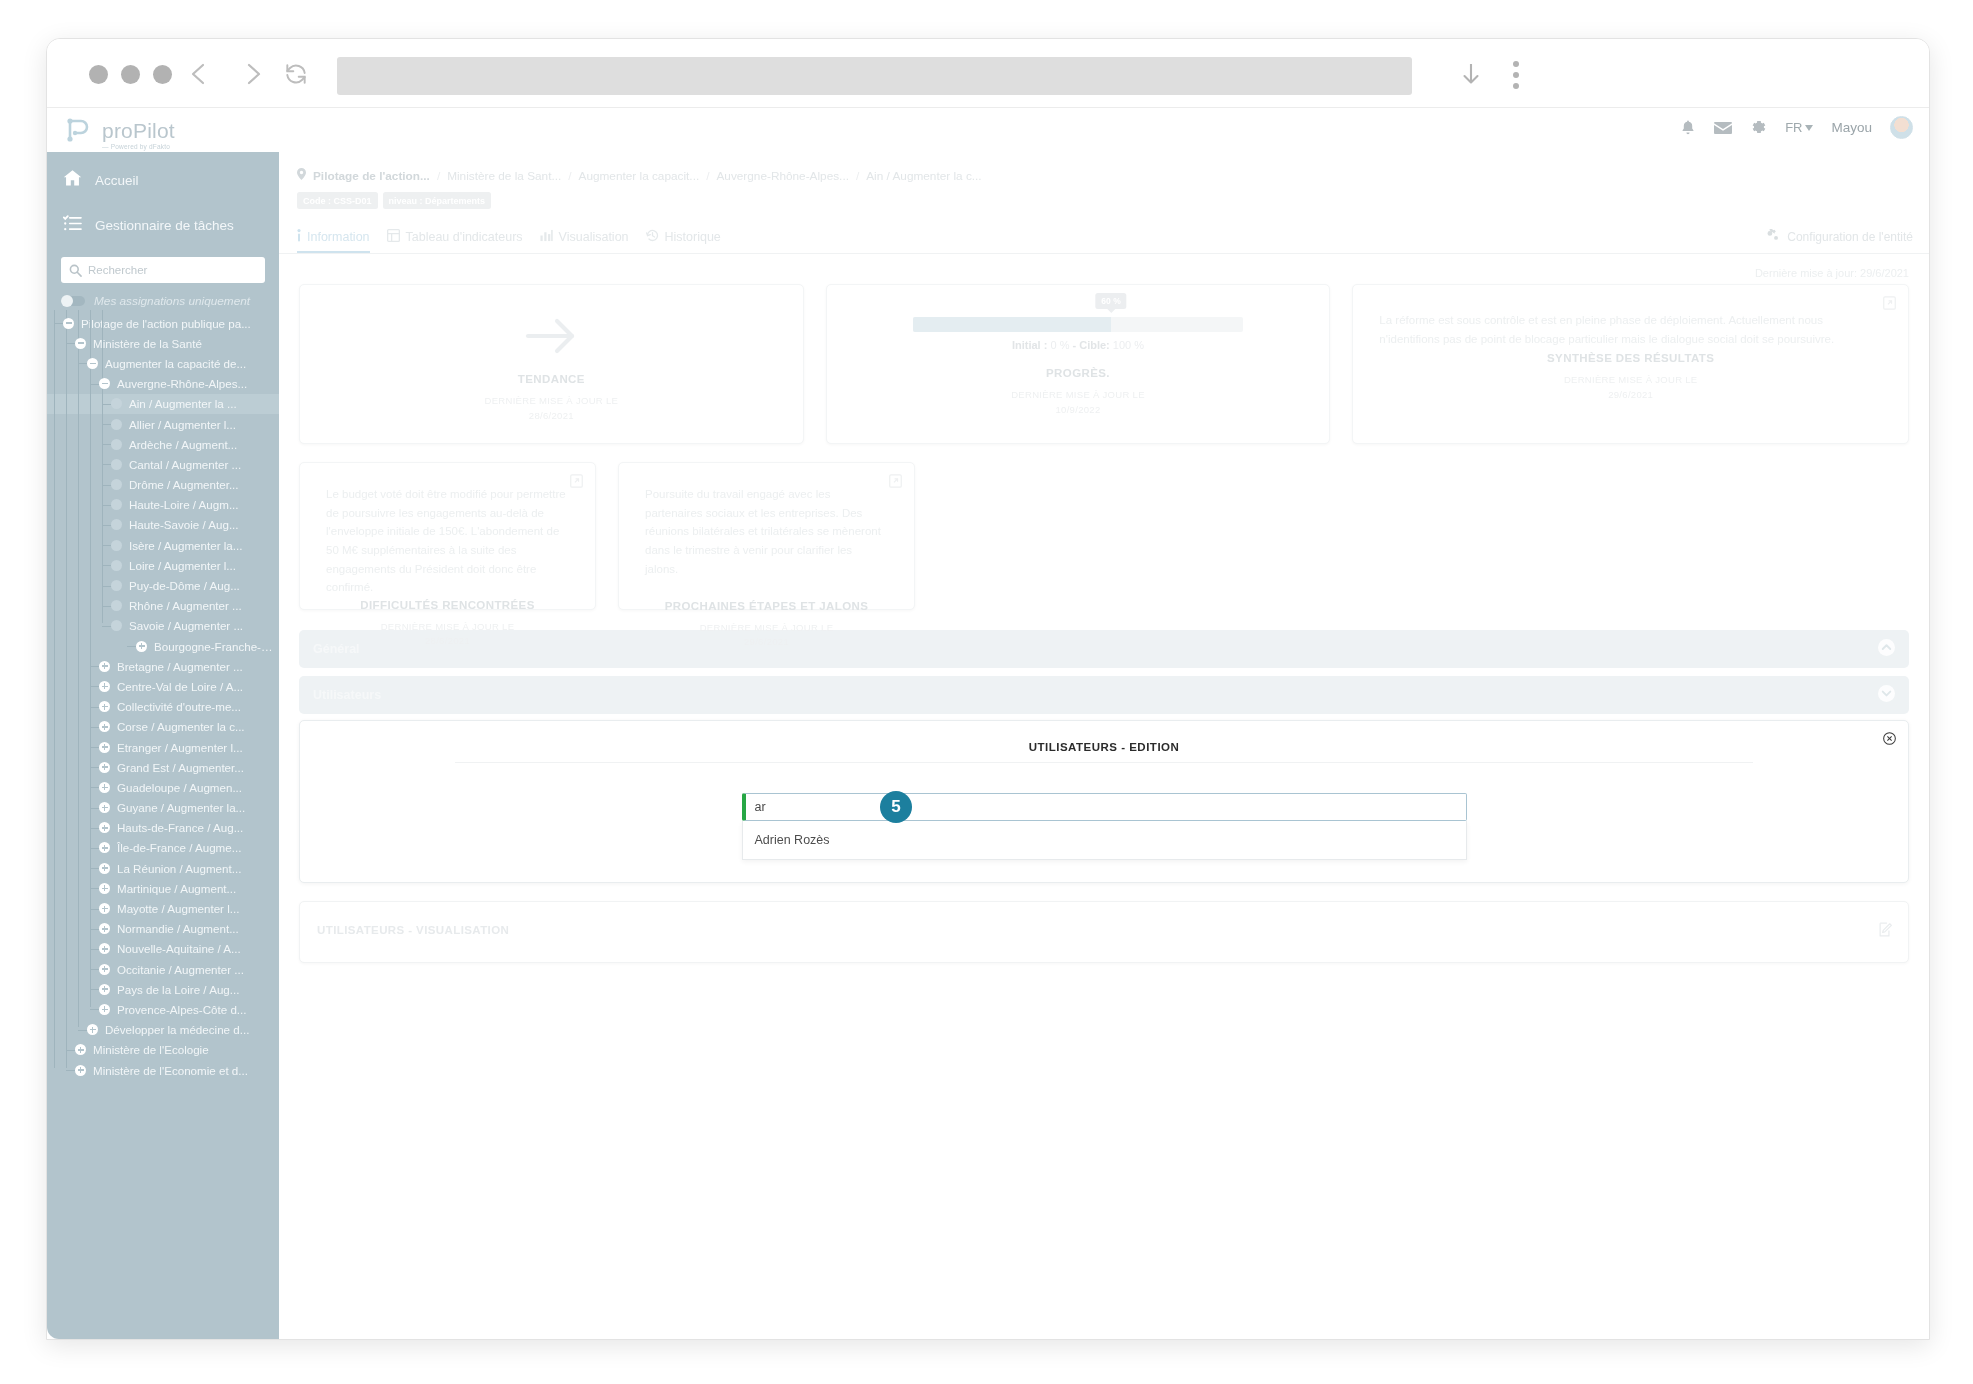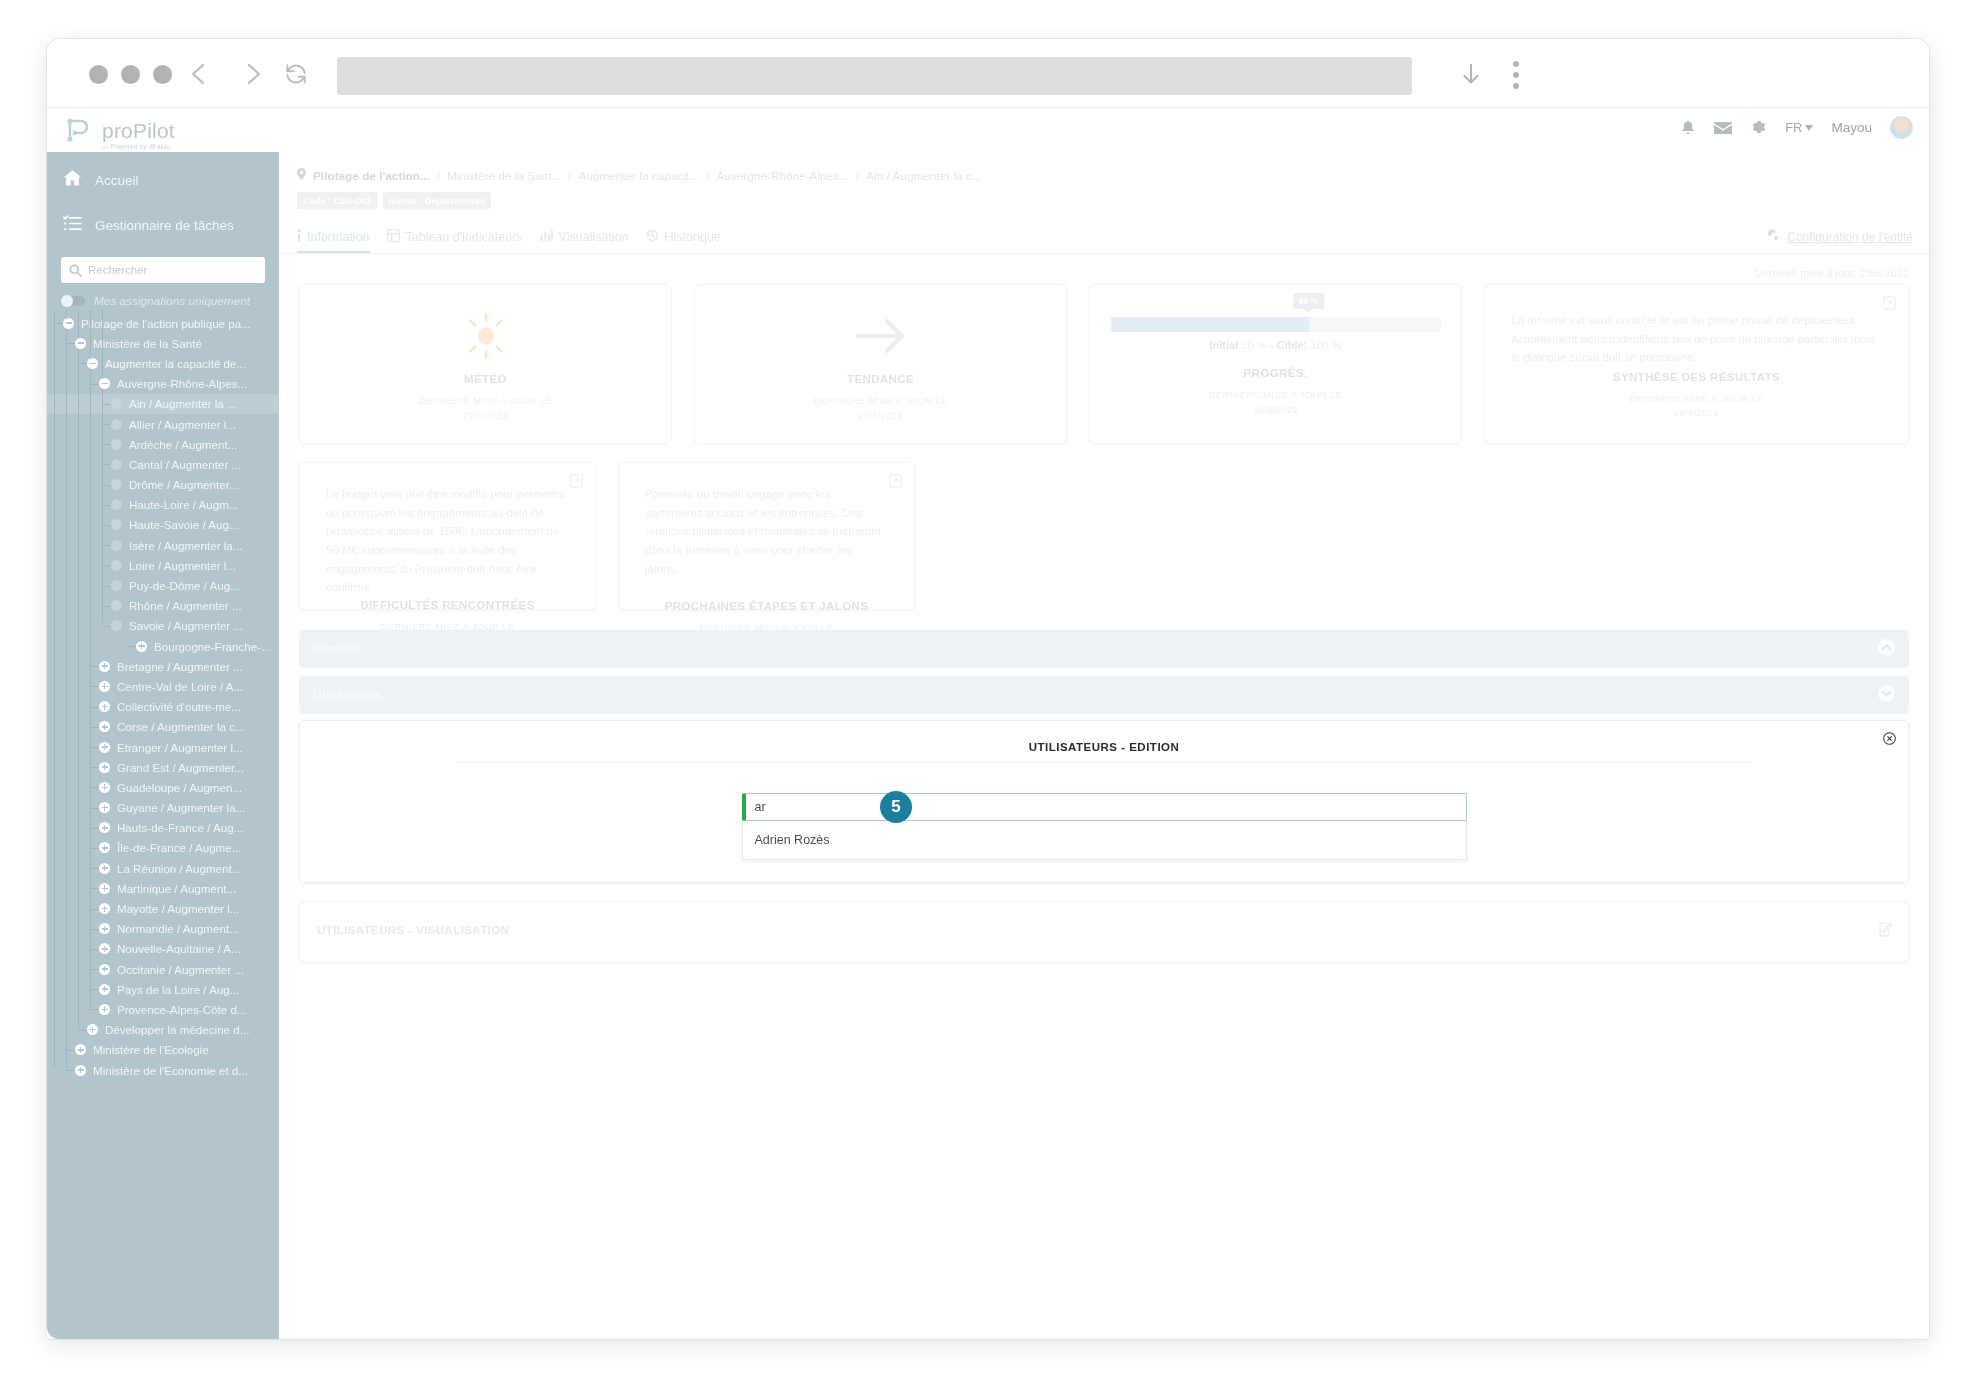--- a/index.html
+++ b/index.html
@@ -134,21 +134,21 @@
   .badges { display: flex; gap: 5px; margin: 9px 0 0 18px; }
   .badge { background: #eef0f1; color: #ffffff; font-size: 9px; font-weight: bold;
            padding: 3.5px 6px; border-radius: 2.5px; }
 
   .tabrow { position: relative; margin: 14px 0 0 0; border-bottom: 1px solid #f0f2f3;
             display: flex; align-items: flex-end; height: 30px; padding-left: 18px; }
   .tab { display: flex; align-items: center; gap: 6px; font-size: 12.5px; color: #e3e7e9;
          padding: 0 17px 8px 0; }
   .tab.active { color: #d6e6ef; border-bottom: 2px solid #cfe3ee; padding-bottom: 6px; margin-right: 17px; padding-right: 0; }
   .cfg-link { position: absolute; right: 16px; bottom: 8px; display: flex; align-items: center;
-              gap: 7px; font-size: 12px; color: #e2e6e8; text-decoration: underline; }
+              gap: 7px; font-size: 12px; color: #e2e6e8; }
 
   .lastupd { text-align: right; font-size: 11px; color: #eceff0; padding: 13px 20px 0 0; }
 
   .cardrow { display: flex; gap: 22px; padding: 5px 20px 0 20px; }
   .card { flex: 1; background: #ffffff; border: 1px solid #f3f5f6; border-radius: 5px;
           box-shadow: 0 1px 3px rgba(0,0,0,0.035); position: relative; box-sizing: border-box; }
   .card-a { height: 160px; display: flex; flex-direction: column; align-items: center; justify-content: center; }
   .card-ico { height: 62px; display: flex; align-items: center; justify-content: center; }
   .card-title { font-size: 11.5px; font-weight: bold; color: #dfe3e5; letter-spacing: .4px; margin-top: 6px; }
   .card-meta { font-size: 9.5px; color: #eef0f1; letter-spacing: .3px; margin-top: 9px; text-align: center; line-height: 1.5; }
@@ -603,38 +603,20 @@
                 </svg>
             </span>
             <span>Configuration de l'entité</span>
           </div>
         </div>
 
         <div class="lastupd">Dernière mise à jour: 29/6/2021</div>
 
         <div class="cardrow">
 
-          <div class="card card-a">
-            <div class="card-ico">
-              <svg width="52" height="52" viewBox="0 0 52 52" stroke="#fbe3cb" stroke-width="2.3" stroke-linecap="round" fill="none">
-                <ellipse cx="26" cy="26" rx="8" ry="9" fill="#fbeada" stroke="none"></ellipse>
-                <line x1="26" y1="4" x2="26" y2="11"></line>
-                  <line x1="26" y1="41" x2="26" y2="48"></line>
-                <line x1="10.4" y1="10.4" x2="15.3" y2="15.3"></line>
-                  <line x1="36.7" y1="36.7" x2="41.6" y2="41.6"></line>
-                <line x1="10.4" y1="41.6" x2="15.3" y2="36.7"></line>
-                  <line x1="36.7" y1="15.3" x2="41.6" y2="10.4"></line>
-              </svg>
-            </div>
-            <div class="card-title">MÉTÉO</div>
-            <div class="card-meta">
-              <span>DERNIÈRE MISE À JOUR LE</span><br>
-              <span>29/6/2021</span>
-            </div>
-          </div>
 
           <div class="card card-a">
             <div class="card-ico">
               <svg width="56" height="46" viewBox="0 0 56 46" fill="none" stroke="#ebeef0" stroke-width="4.2" stroke-linecap="round" stroke-linejoin="round">
                 <line x1="5" y1="23" x2="49" y2="23"></line>
                   <polyline points="34,8 49,23 34,38"></polyline>
               </svg>
             </div>
             <div class="card-title">TENDANCE</div>
             <div class="card-meta">

